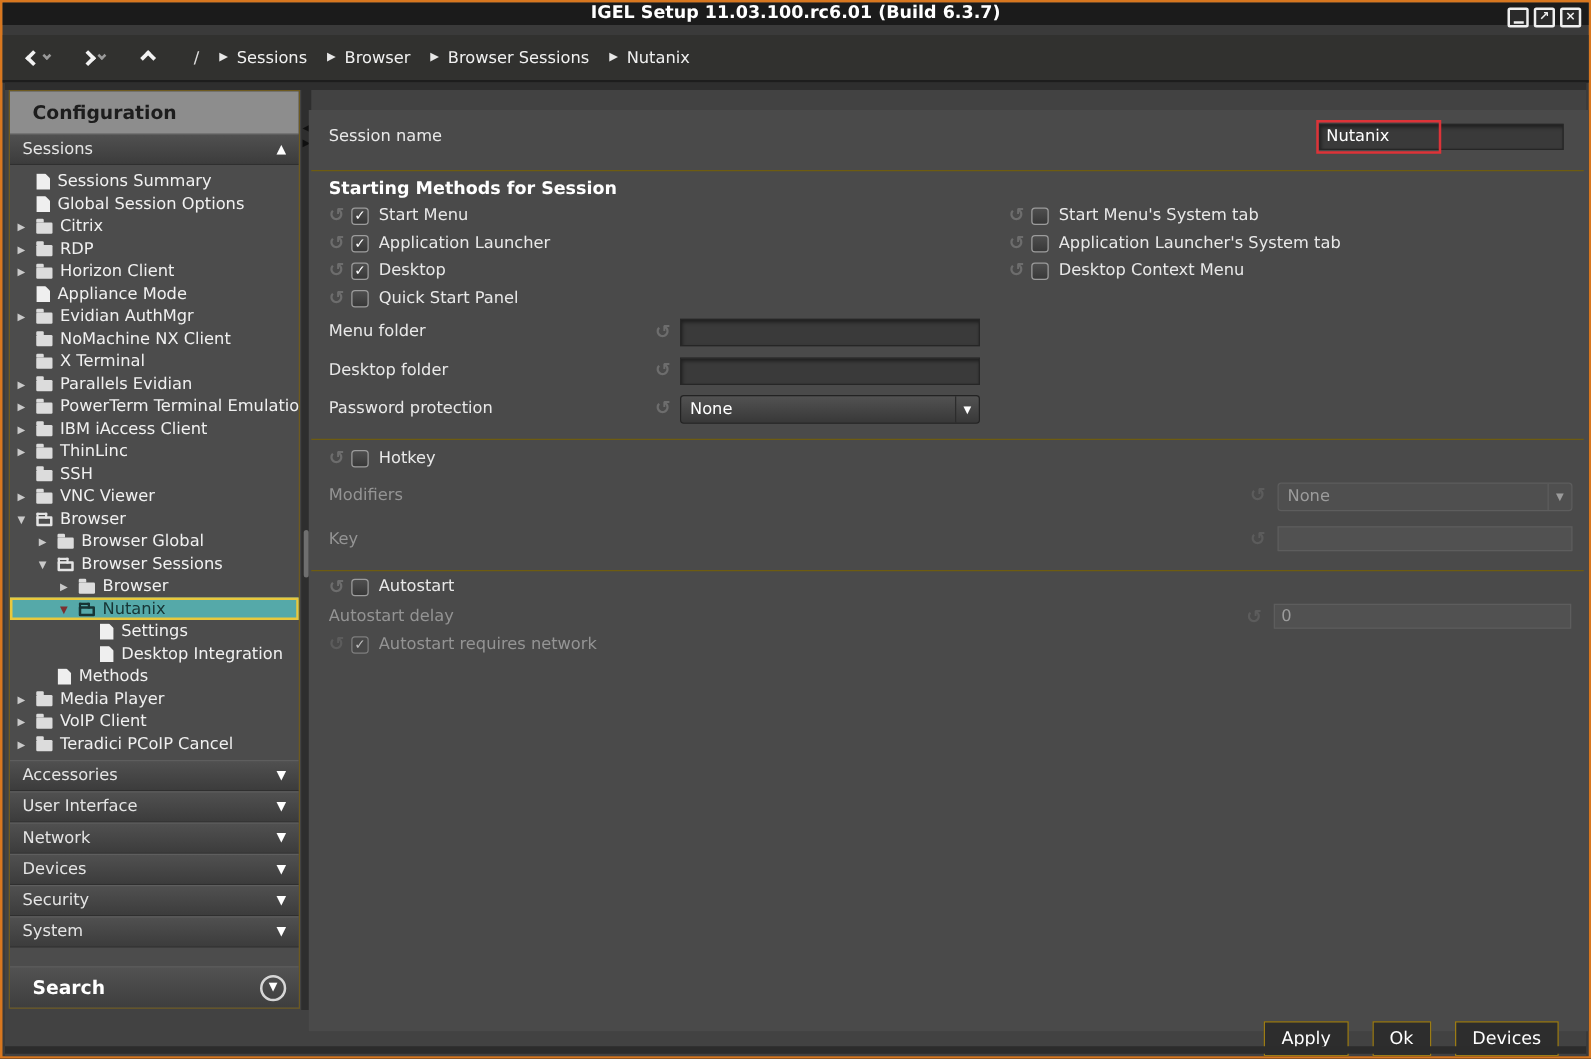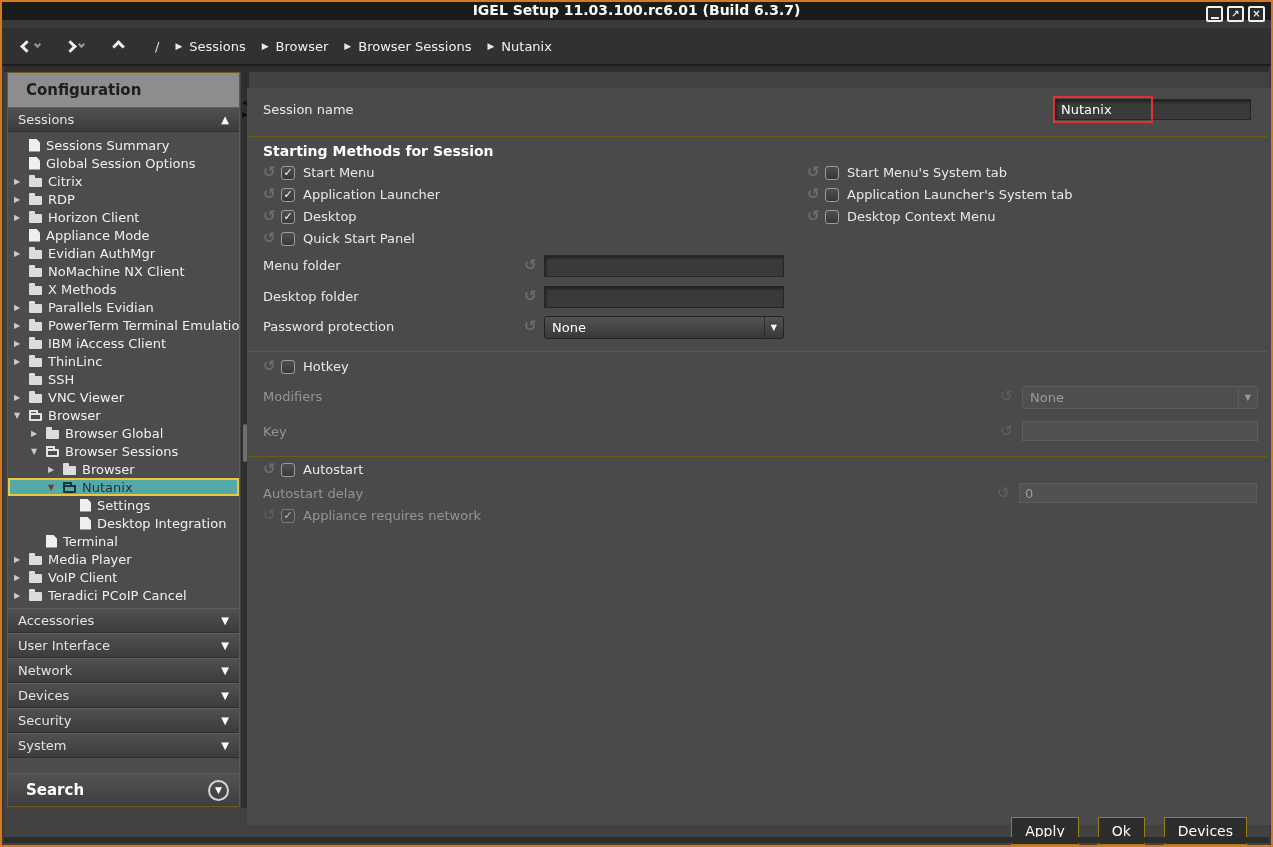--- a/index.html
+++ b/index.html
@@ -203,21 +203,21 @@
             <span class="tree-label">Evidian AuthMgr</span>
           </div>
           <div class="tree-row" style="padding-left: 6px;">
             <span class="tree-arrow"></span>
             <span class="ticon folder"></span>
             <span class="tree-label">NoMachine NX Client</span>
           </div>
           <div class="tree-row" style="padding-left: 6px;">
             <span class="tree-arrow"></span>
             <span class="ticon folder"></span>
-            <span class="tree-label">X Methods</span>
+            <span class="tree-label">X Terminal</span>
           </div>
           <div class="tree-row" style="padding-left: 6px;">
             <span class="tree-arrow">▶</span>
             <span class="ticon folder"></span>
             <span class="tree-label">Parallels Evidian</span>
           </div>
           <div class="tree-row" style="padding-left: 6px;">
             <span class="tree-arrow">▶</span>
             <span class="ticon folder"></span>
             <span class="tree-label">PowerTerm Terminal Emulation</span>
@@ -273,21 +273,21 @@
             <span class="tree-label">Settings</span>
           </div>
           <div class="tree-row" style="padding-left: 57px;">
             <span class="tree-arrow"></span>
             <span class="ticon file"></span>
             <span class="tree-label">Desktop Integration</span>
           </div>
           <div class="tree-row" style="padding-left: 23px;">
             <span class="tree-arrow"></span>
             <span class="ticon file"></span>
-            <span class="tree-label">Terminal</span>
+            <span class="tree-label">Methods</span>
           </div>
           <div class="tree-row" style="padding-left: 6px;">
             <span class="tree-arrow">▶</span>
             <span class="ticon folder"></span>
             <span class="tree-label">Media Player</span>
           </div>
           <div class="tree-row" style="padding-left: 6px;">
             <span class="tree-arrow">▶</span>
             <span class="ticon folder"></span>
             <span class="tree-label">VoIP Client</span>
@@ -444,21 +444,21 @@
 
       <div class="mrow" style="left:16px; top:398px;">
         <span class="mlabel disabled">Autostart delay</span>
       </div>
       <span class="reset-icon dim" style="position:absolute; left:750px; top:398px;">↺</span>
       <input class="inp disabled" disabled="" style="position: absolute; left: 772px; top: 395px; width: 238px; height: 20px;" value="0">
 
       <div class="mrow" style="left:16px; top:420px;">
         <span class="reset-icon dim">↺</span>
         <span class="cb disabled" id="cb-network">✓</span>
-        <span class="mlabel disabled">Appliance requires network</span>
+        <span class="mlabel disabled">Autostart requires network</span>
       </div>
     </div>
 
     <div id="footer">
       <button class="btn">Apply</button>
       <button class="btn">Ok</button>
       <button class="btn">Devices</button>
     </div>
 
     <div id="bottomstrip"></div>

